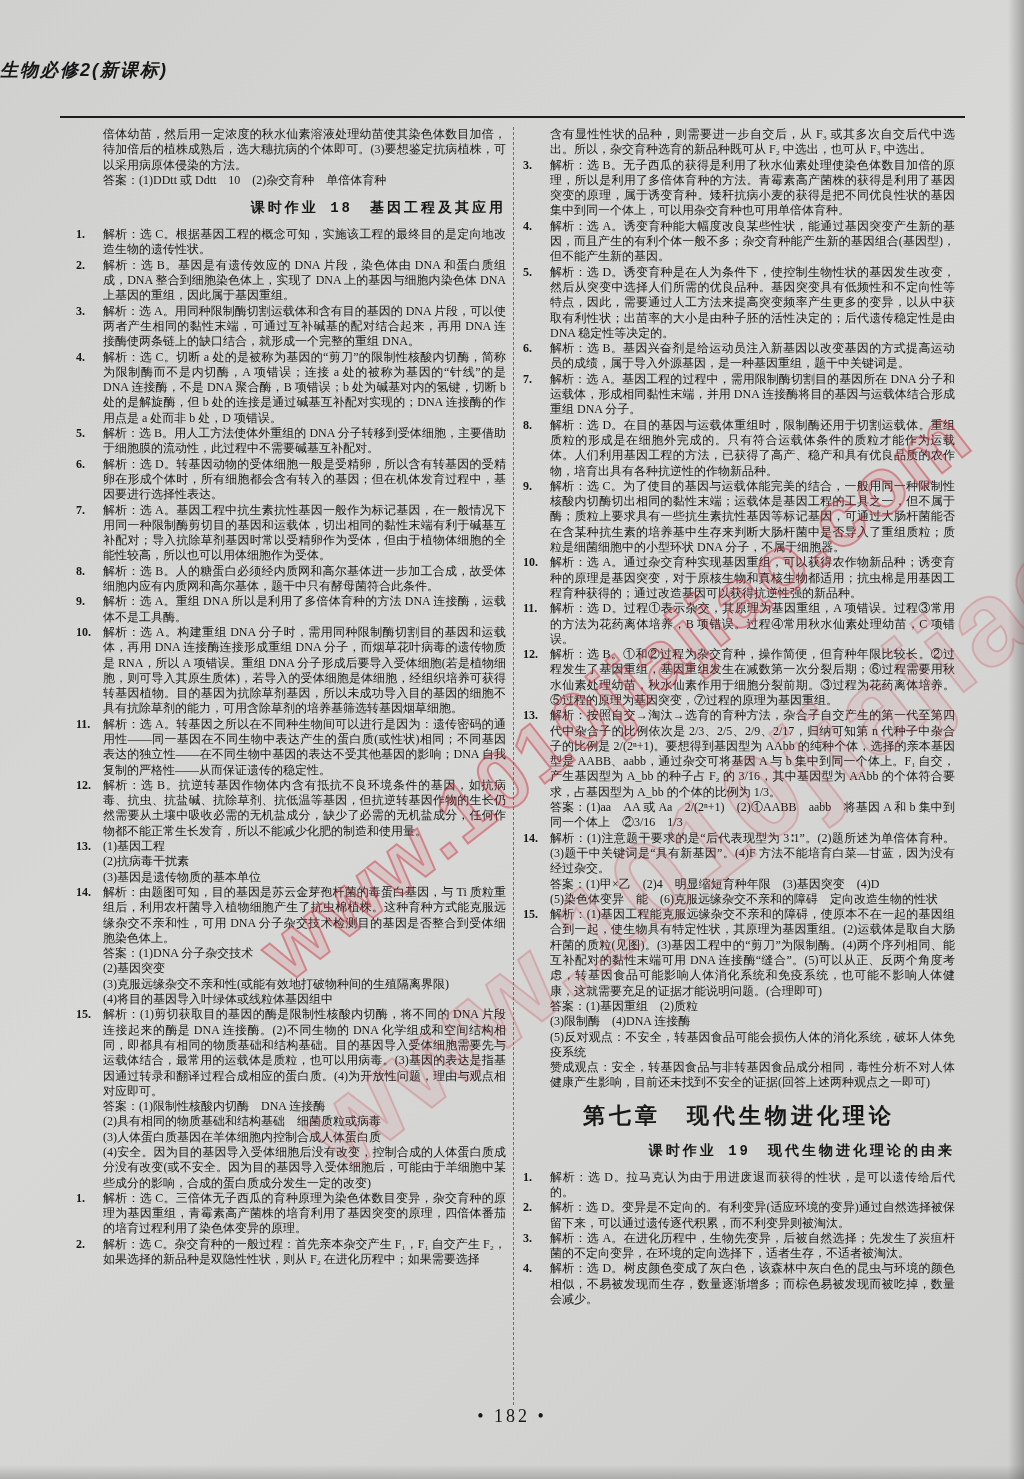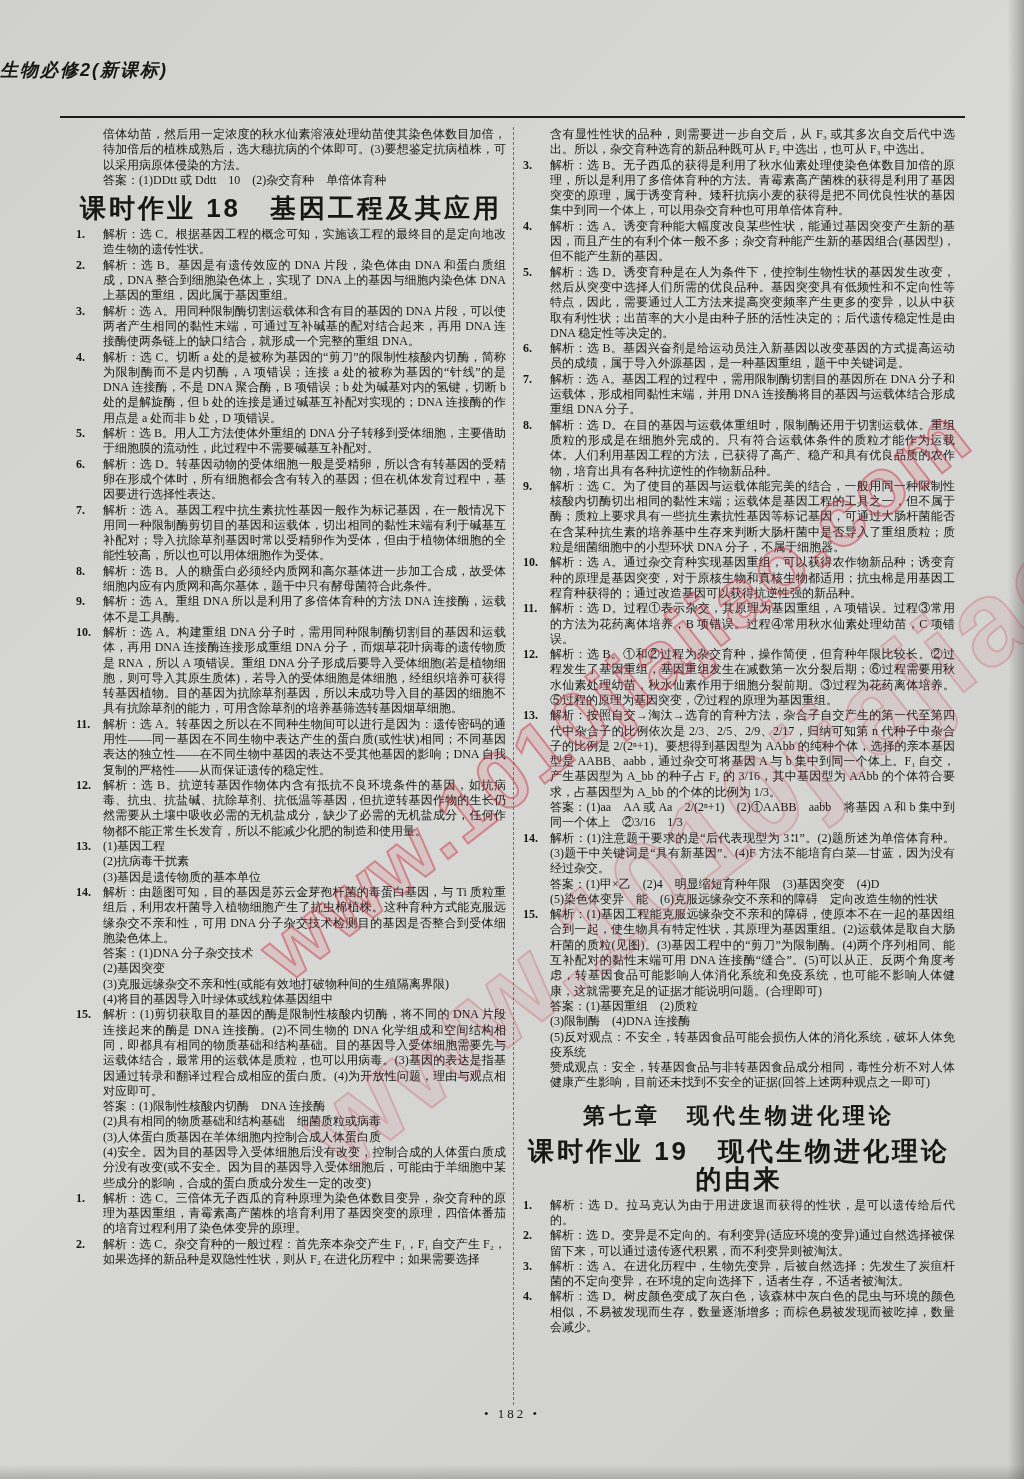--- a/index.html
+++ b/index.html
@@ -23,32 +23,32 @@
   }
   .header-rule{position:absolute;top:116px;left:60px;width:905px;height:2px;background:#1d1d1d;}
   .col{position:absolute;top:127px;font-size:12px;line-height:15.3px;text-align:justify;}
   .col-left{left:76px;width:430px;}
   .col-right{left:523px;width:432px;}
   .col-divider{position:absolute;left:513px;top:127px;height:1278px;border-left:1px dashed #6e6e6c;}
   .li{display:flex;align-items:flex-start;}
   .num{flex:0 0 27px;font-weight:bold;}
   .txt{flex:1;white-space:pre-wrap;text-align:justify;}
   .sec-title{
-    text-align:center;font-weight:bold;letter-spacing:3px;
-    font-family:Liberation Sans, sans-serif;
-    font-size:26px;line-height:28px;margin:6px 0 5px 0;
+    text-align:right;font-weight:bold;letter-spacing:3px;
+    font-family:Liberation Mono, monospace;
+    font-size:14px;line-height:28px;margin:6px 0 5px 0;
   }
   .chapter-title{
     text-align:center;font-weight:bold;letter-spacing:4px;
     font-family:"Liberation Sans","DejaVu Sans",sans-serif;
     font-size:22px;line-height:30px;margin:10px 0 4px 0;
   }
   .page-num{
     position:absolute;top:1406px;left:0;width:100%;
-    text-align:center;font-size:13px;letter-spacing:3px;
+    text-align:center;font-size:18px;letter-spacing:3px;
   }
   .watermark{
     position:absolute;left:300px;top:905px;
     transform:rotate(-38deg);transform-origin:left bottom;
     font-family:"Liberation Sans","DejaVu Sans",sans-serif;
     font-size:82px;font-weight:bold;letter-spacing:3px;white-space:nowrap;
     color:rgba(205,35,50,0.10);
     -webkit-text-stroke:2px rgba(200,30,45,0.42);
     pointer-events:none;z-index:5;
   }

